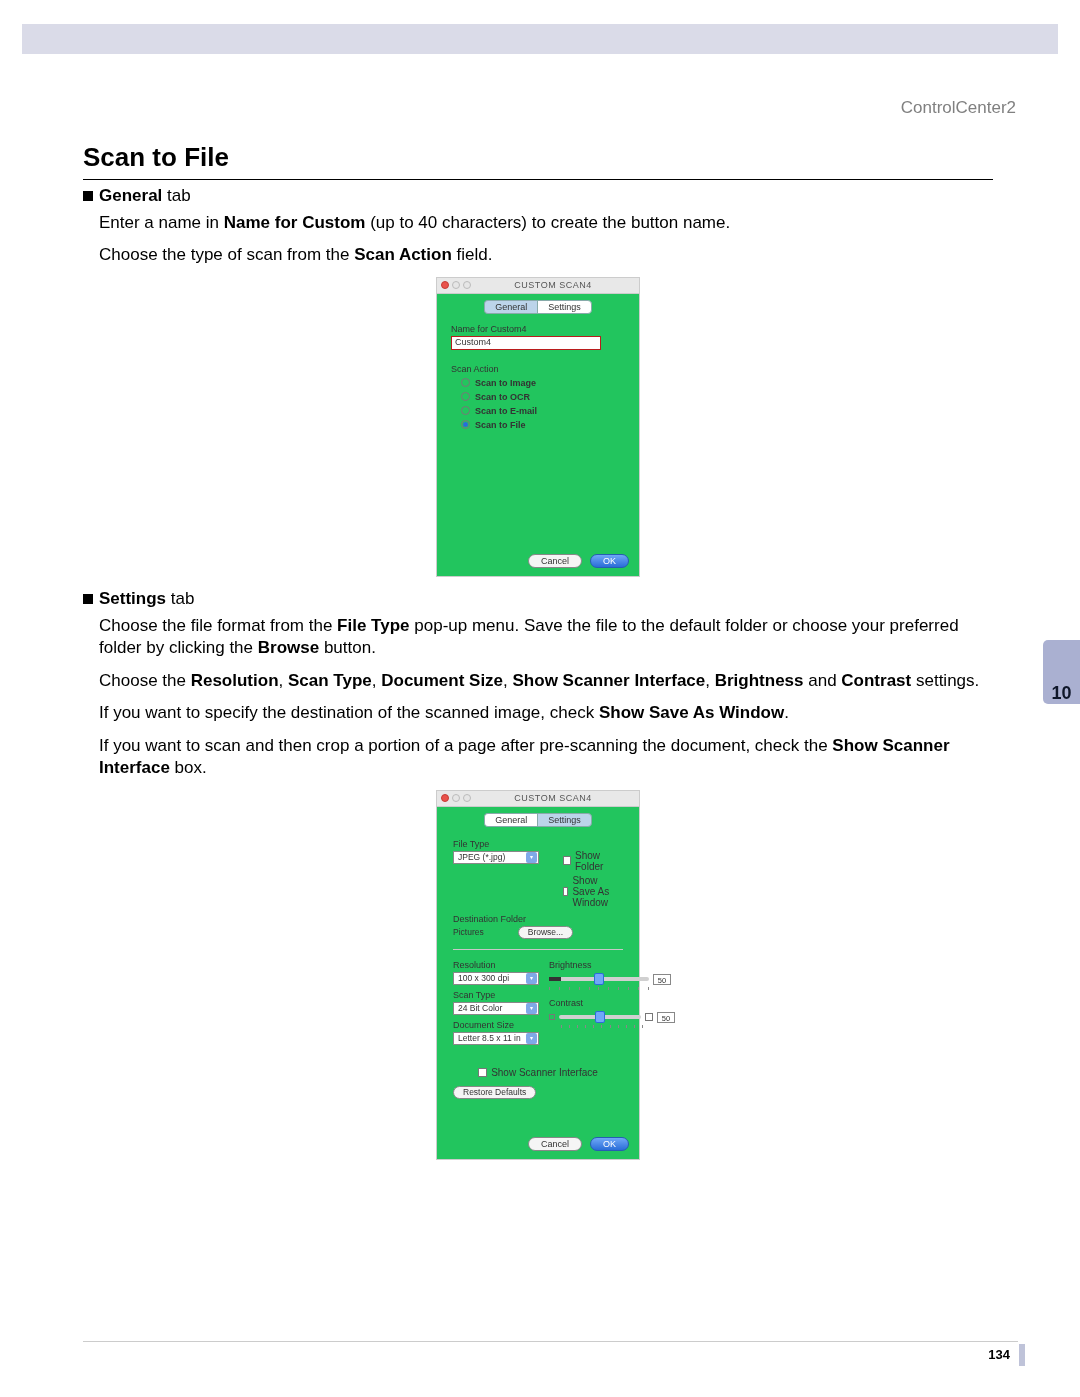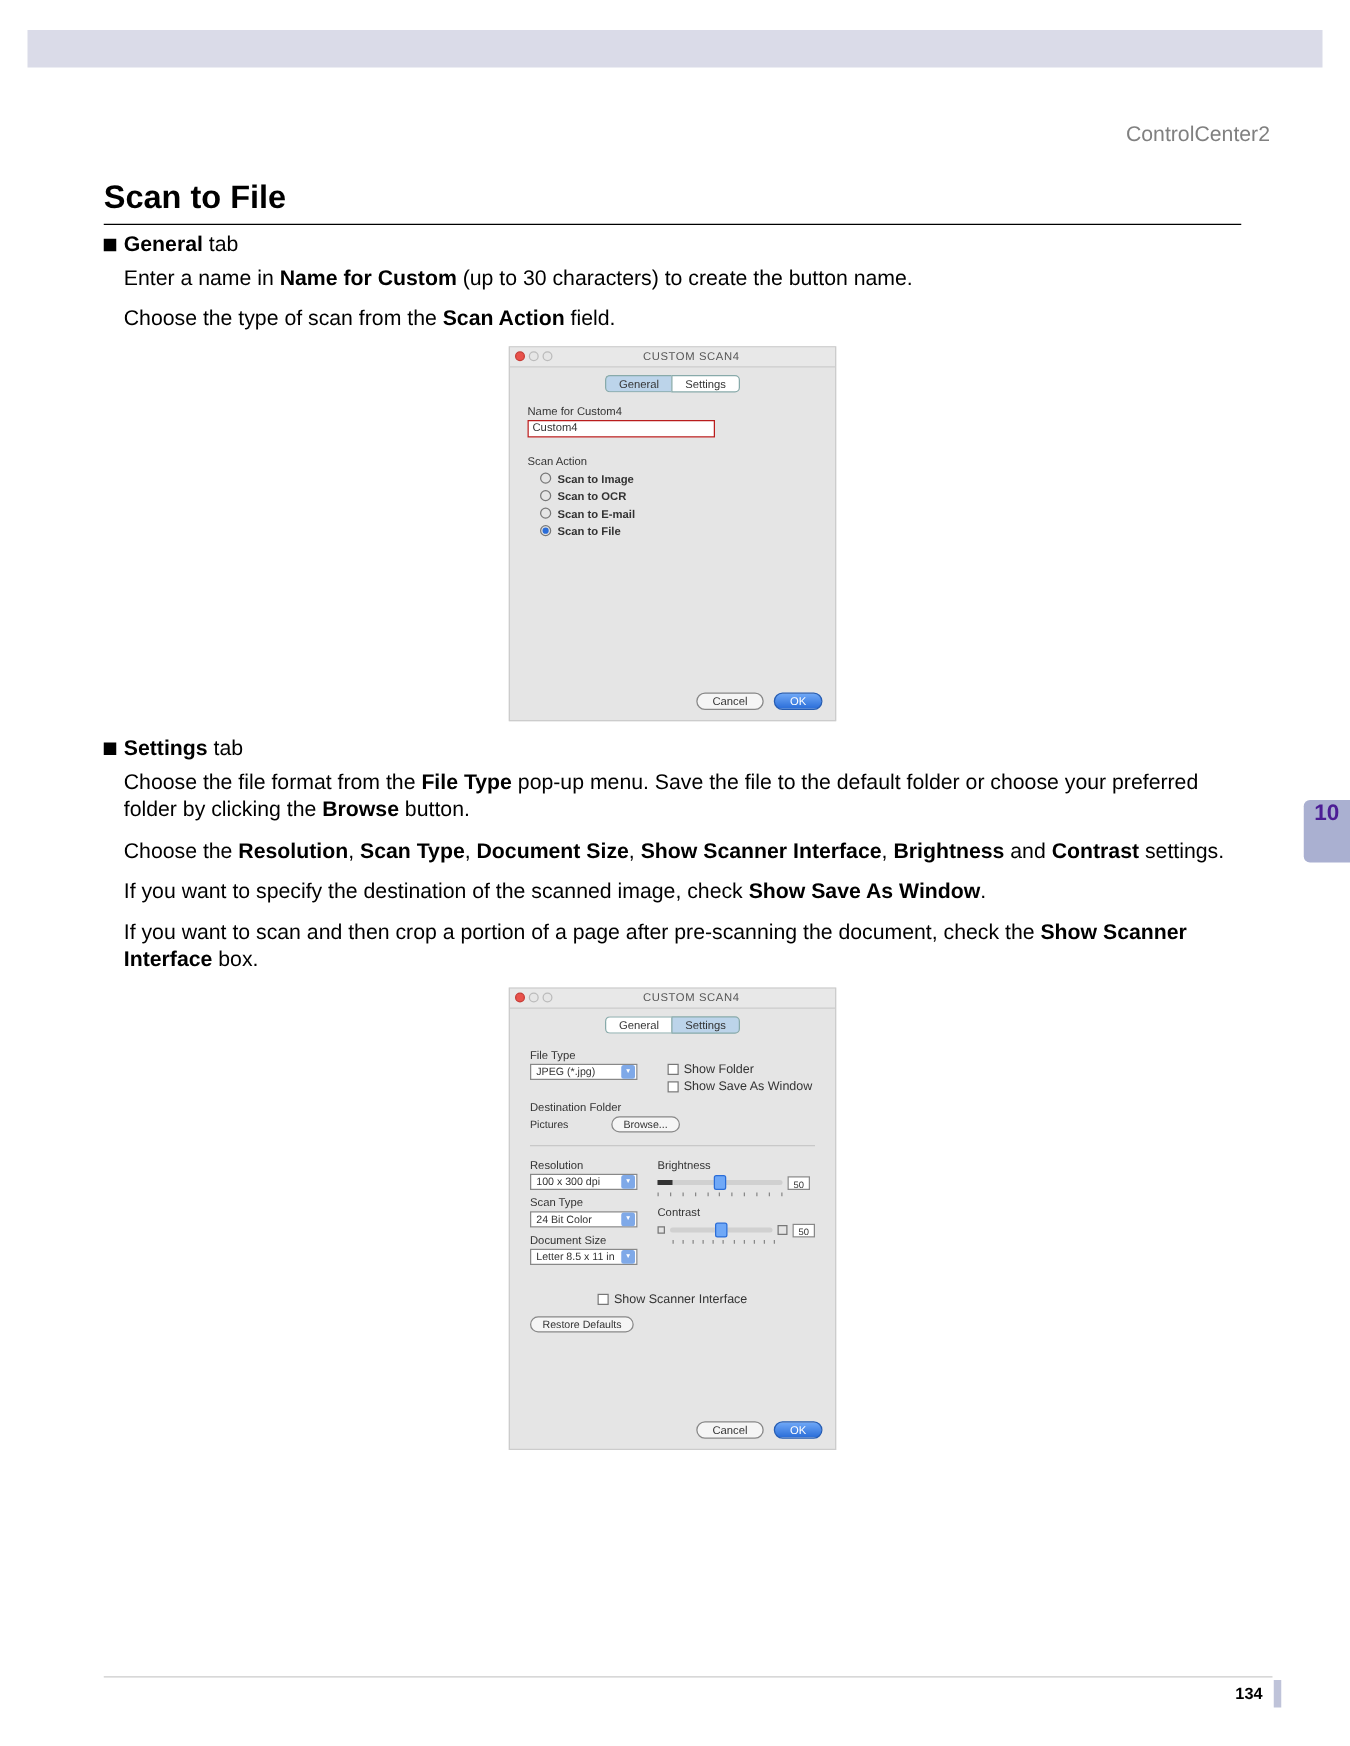--- a/index.html
+++ b/index.html
@@ -61,28 +61,28 @@
     font-size: 17px;
     line-height: 1.32;
     margin: 0 0 10px 16px;
   }
   .bold { font-weight: bold; }
   .side-tab {
     position: absolute;
     right: 0;
     top: 640px;
     width: 37px;
-    height: 50px;
+    height: 64px;
     background: #aab0d1;
     border-radius: 5px 0 0 5px;
-    color: #4c1d95;
+    color: #0f172a;
     font-size: 18px;
     font-weight: bold;
     display: flex;
-    align-items: flex-start;
+    align-items: flex-end;
     justify-content: center;
   }
   .page-footer {
     position: absolute;
     bottom: 35px;
     right: 70px;
     font-size: 13px;
     font-weight: bold;
   }
   .footer-tick {
@@ -98,24 +98,24 @@
     bottom: 55px;
     left: 83px;
     right: 62px;
     height: 1px;
     background: #ccc;
   }
 
   
   .dialog {
     position: relative;
-    width: 262px;
+    width: 204px;
     margin: 8px auto 12px;
     border: 1px solid #ccc;
-    background: #e5e5e5;
+    background: #22c55e;
     font-size: 9px;
     color: #333;
   }
   .dialog-titlebar {
     display: flex;
     align-items: center;
     height: 16px;
     padding: 0 4px;
     border-bottom: 1px solid #ccc;
     background: #e8e8e8;
@@ -227,21 +227,21 @@
 
 <div class="content">
 
   <div class="bullet-item">
     <div class="bullet-square"></div>
     <div class="bullet-label">
       <span class="bold">General</span><span> tab</span>
     </div>
   </div>
   <p class="body-para">
-    <span>Enter a name in </span><span class="bold">Name for Custom</span><span> (up to 30 characters) to create the button name.</span>
+    <span>Enter a name in </span><span class="bold">Name for Custom</span><span> (up to 40 characters) to create the button name.</span>
   </p>
   <p class="body-para">
     <span>Choose the type of scan from the </span><span class="bold">Scan Action</span><span> field.</span>
   </p>
 
   <div class="dialog">
     <div class="dialog-titlebar">
       <div class="traffic">
         <div class="dot dot-r"></div>
         <div class="dot dot-y"></div>

